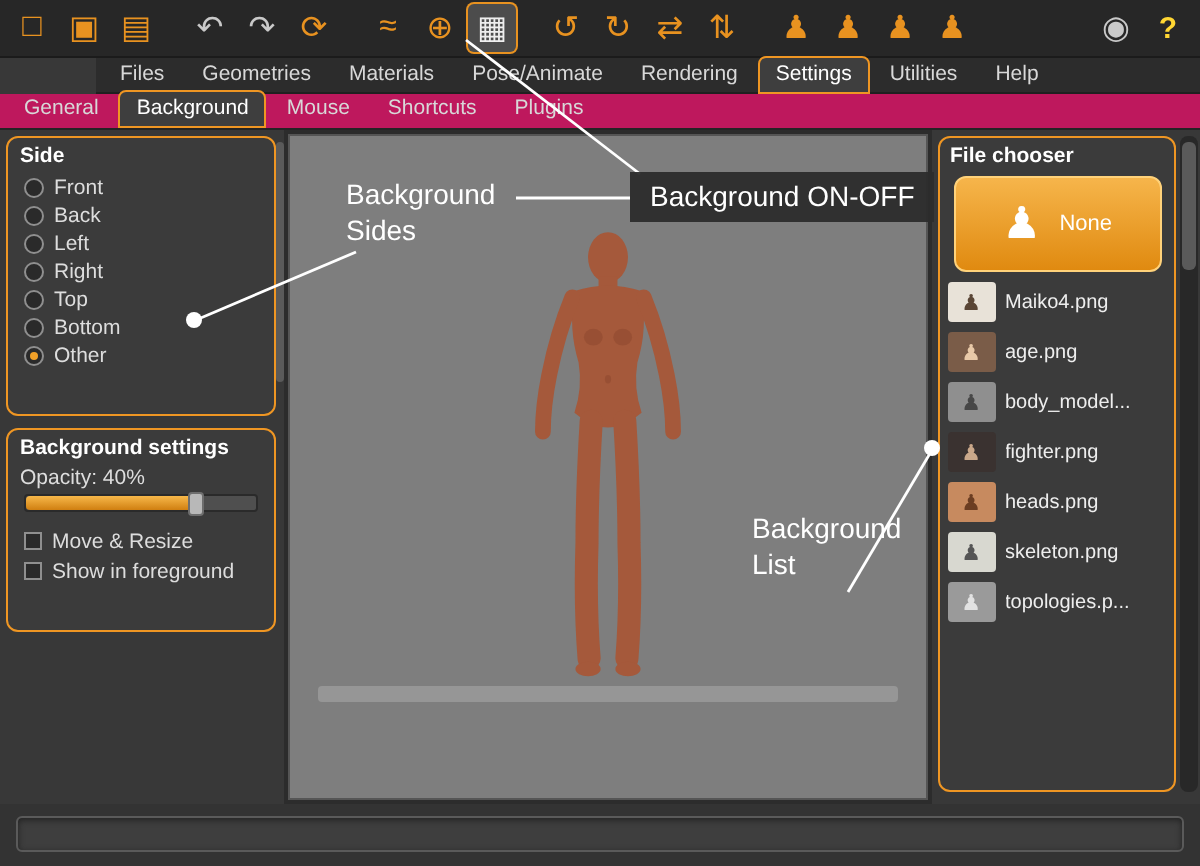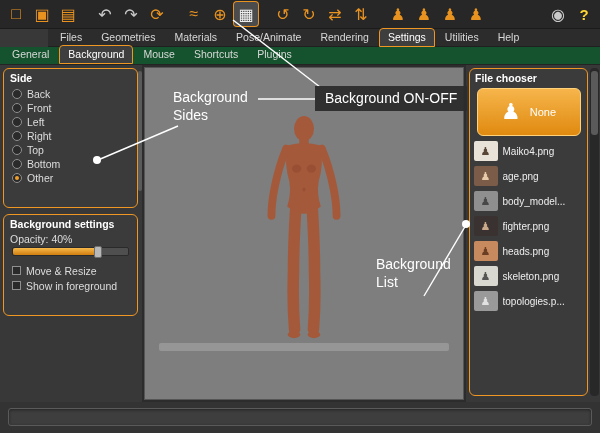--- a/index.html
+++ b/index.html
@@ -14,21 +14,21 @@
           font-size:16px; color:#e89220; border-radius:3px; cursor:pointer; }
   .tbtn.plain { color:#c9c9c9; }
   .tbtn.help { color:#ffd633; font-weight:bold; font-size:15px; }
   .tbtn.checker { color:#eeeeee; background:#4c4c4c; box-shadow:0 0 0 1px #e89220; }
   .tbgap { width:9px; }
   .tbspacer { flex:1; }
 
   
   .tabs1 { height:18px; background:#2c2c2c; display:flex; align-items:center;
            padding:0 3px; gap:1px; border-bottom:1px solid #202020;margin-left:48px; }
-  .tabs2 { height:18px; background:#14532d; display:flex; align-items:flex-end;
+  .tabs2 { height:18px; background:#be185d; display:flex; align-items:flex-end;
            padding:0 3px; gap:1px; border-bottom:1px solid #242424; }
   .tab { font-size:10.5px; color:#d8d8d8; padding:2px 8px 3px; white-space:nowrap;
          border:1px solid transparent; border-radius:4px 4px 0 0; cursor:pointer; }
   .tab.active { border-color:#ef9623; background:#3e3e3e; color:#ffffff; }
 
   
   .main { display:flex; height:337px; background:#383838; }
   .left-panel { width:142px; padding:3px 4px 3px 3px; position:relative; }
   .lp-scroll { position:absolute; right:0; top:6px; width:4px; height:120px;
                background:#5a5a5a; border-radius:2px; }
@@ -150,25 +150,25 @@
     <div class="tab">Plugins</div>
   </div>
 
   <div class="main">
 
     <div class="left-panel">
       <div class="group">
         <div class="group-title">Side</div>
         <div class="radio-row">
           <span class="radio"></span>
+          <span>Front</span>
+        </div>
+        <div class="radio-row">
+          <span class="radio"></span>
           <span>Back</span>
-        </div>
-        <div class="radio-row">
-          <span class="radio"></span>
-          <span>Front</span>
         </div>
         <div class="radio-row">
           <span class="radio"></span>
           <span>Left</span>
         </div>
         <div class="radio-row">
           <span class="radio"></span>
           <span>Right</span>
         </div>
         <div class="radio-row">

